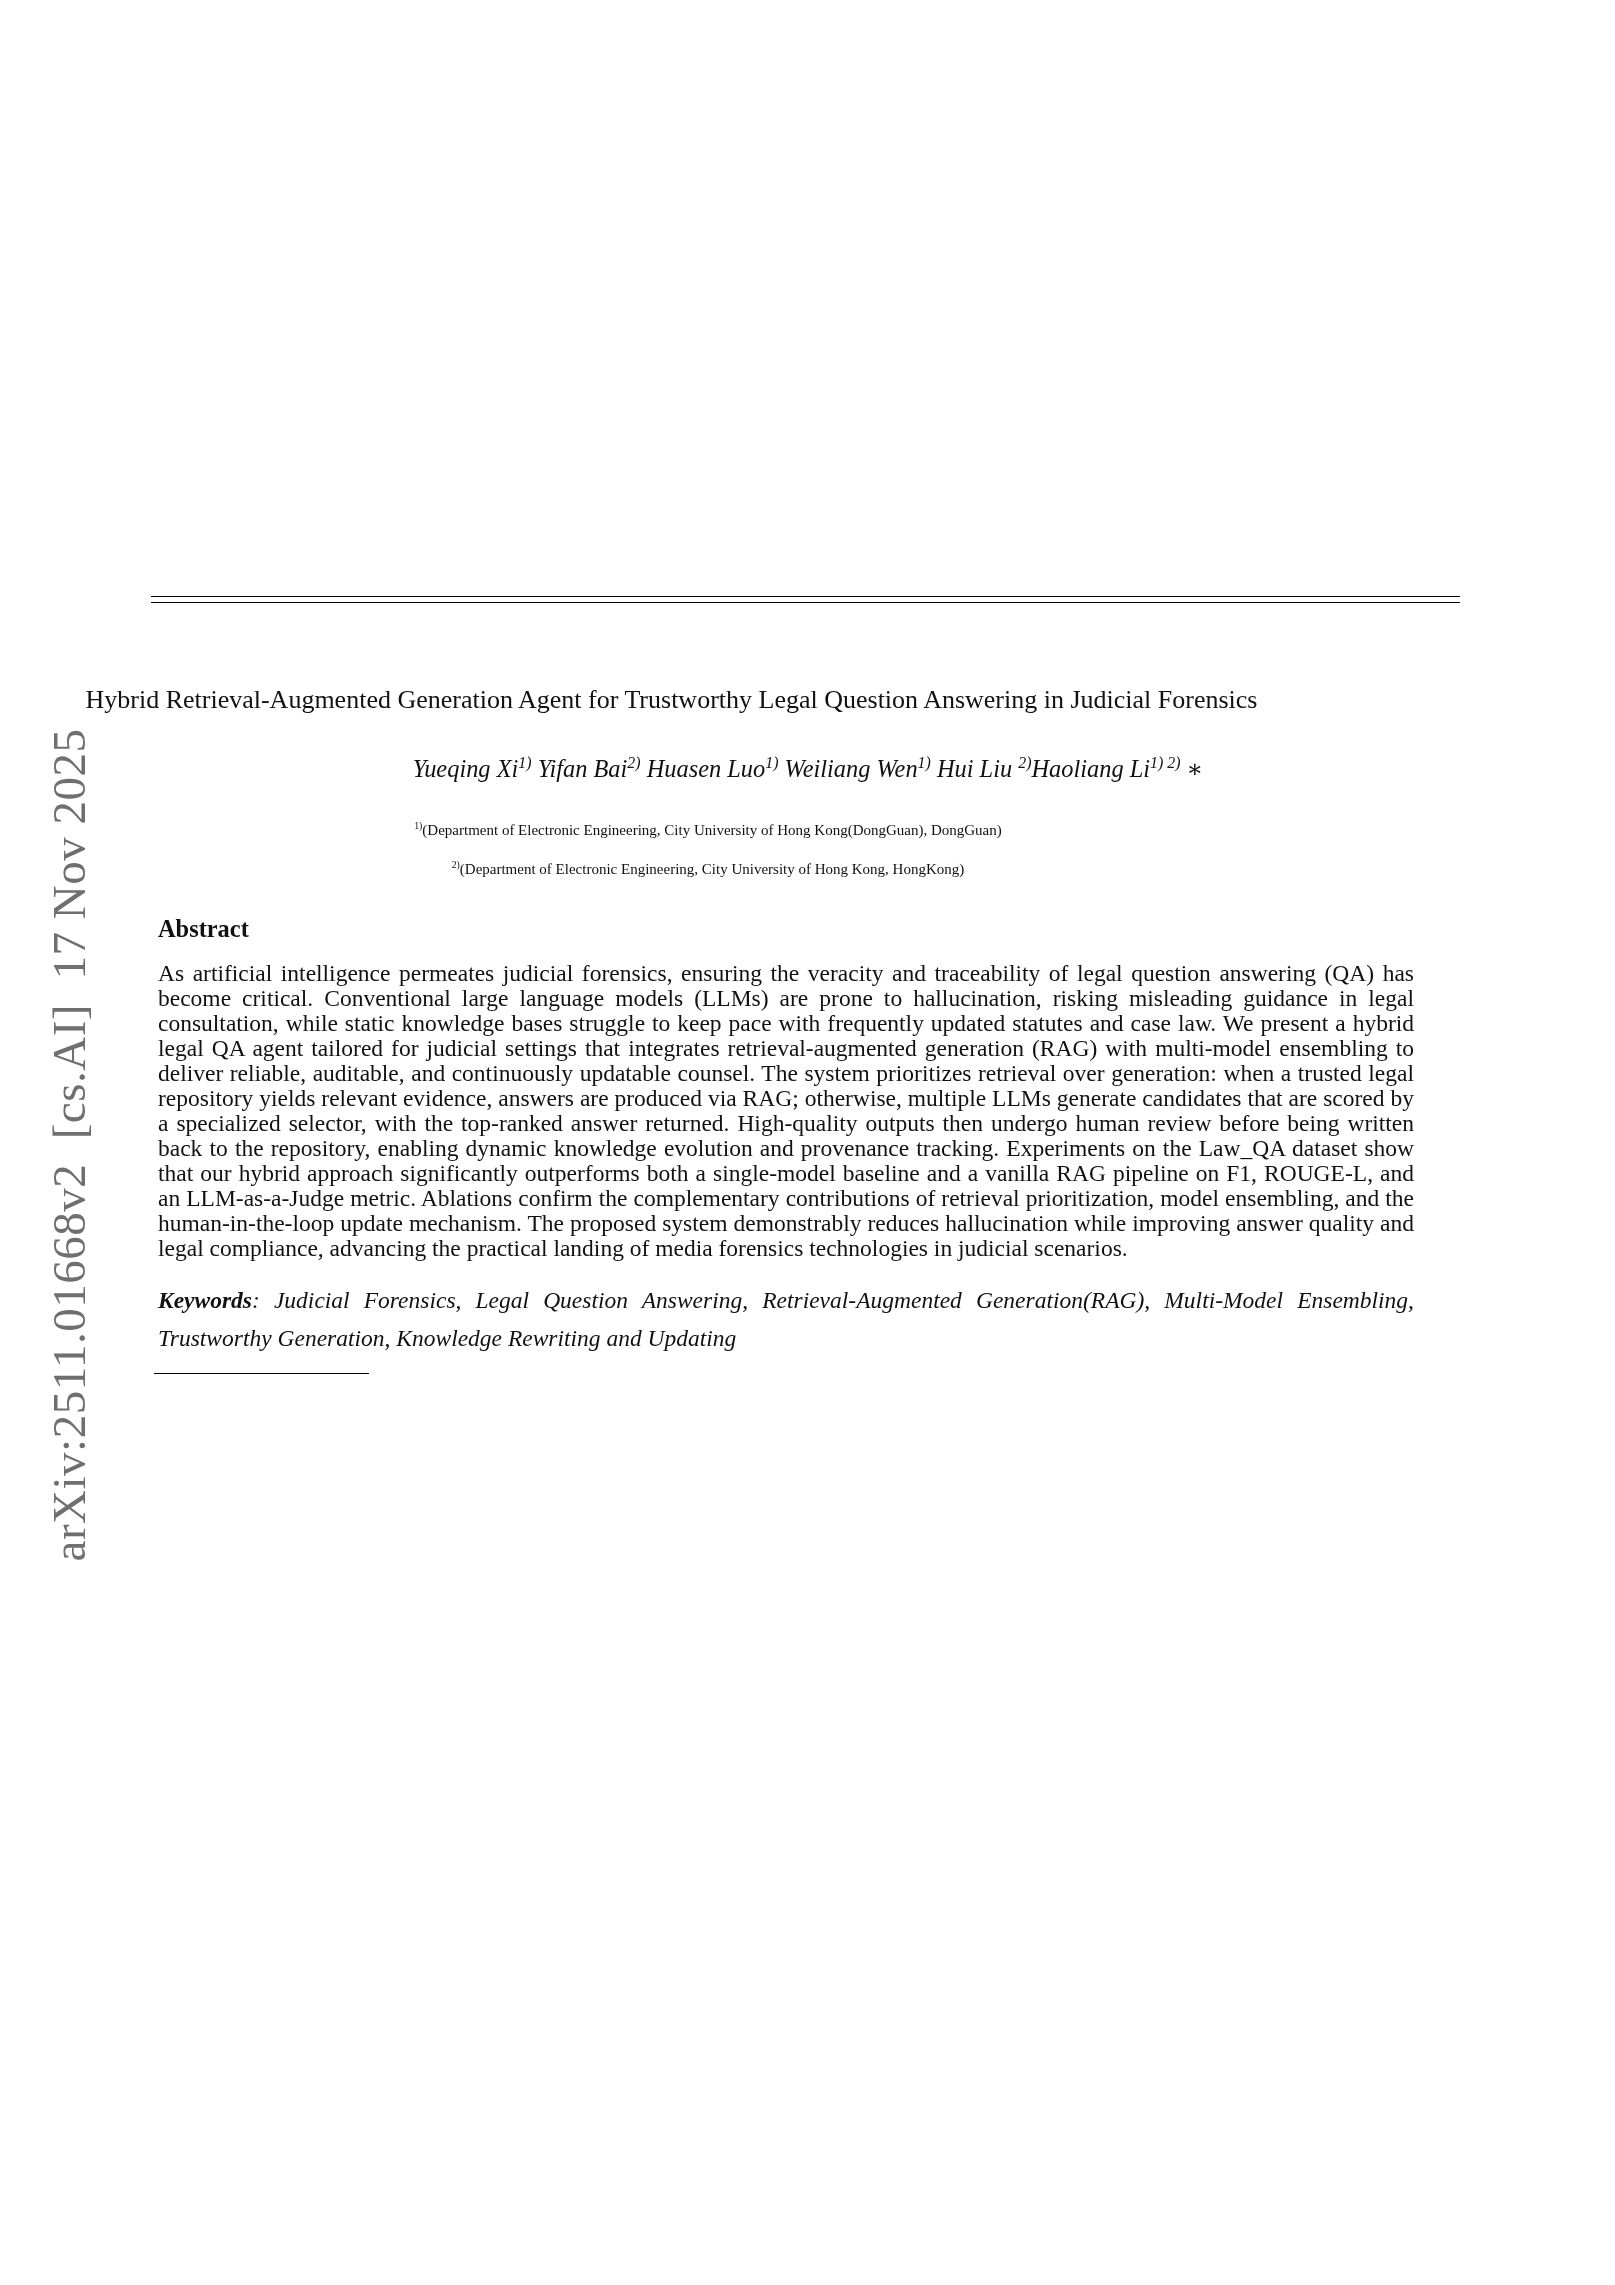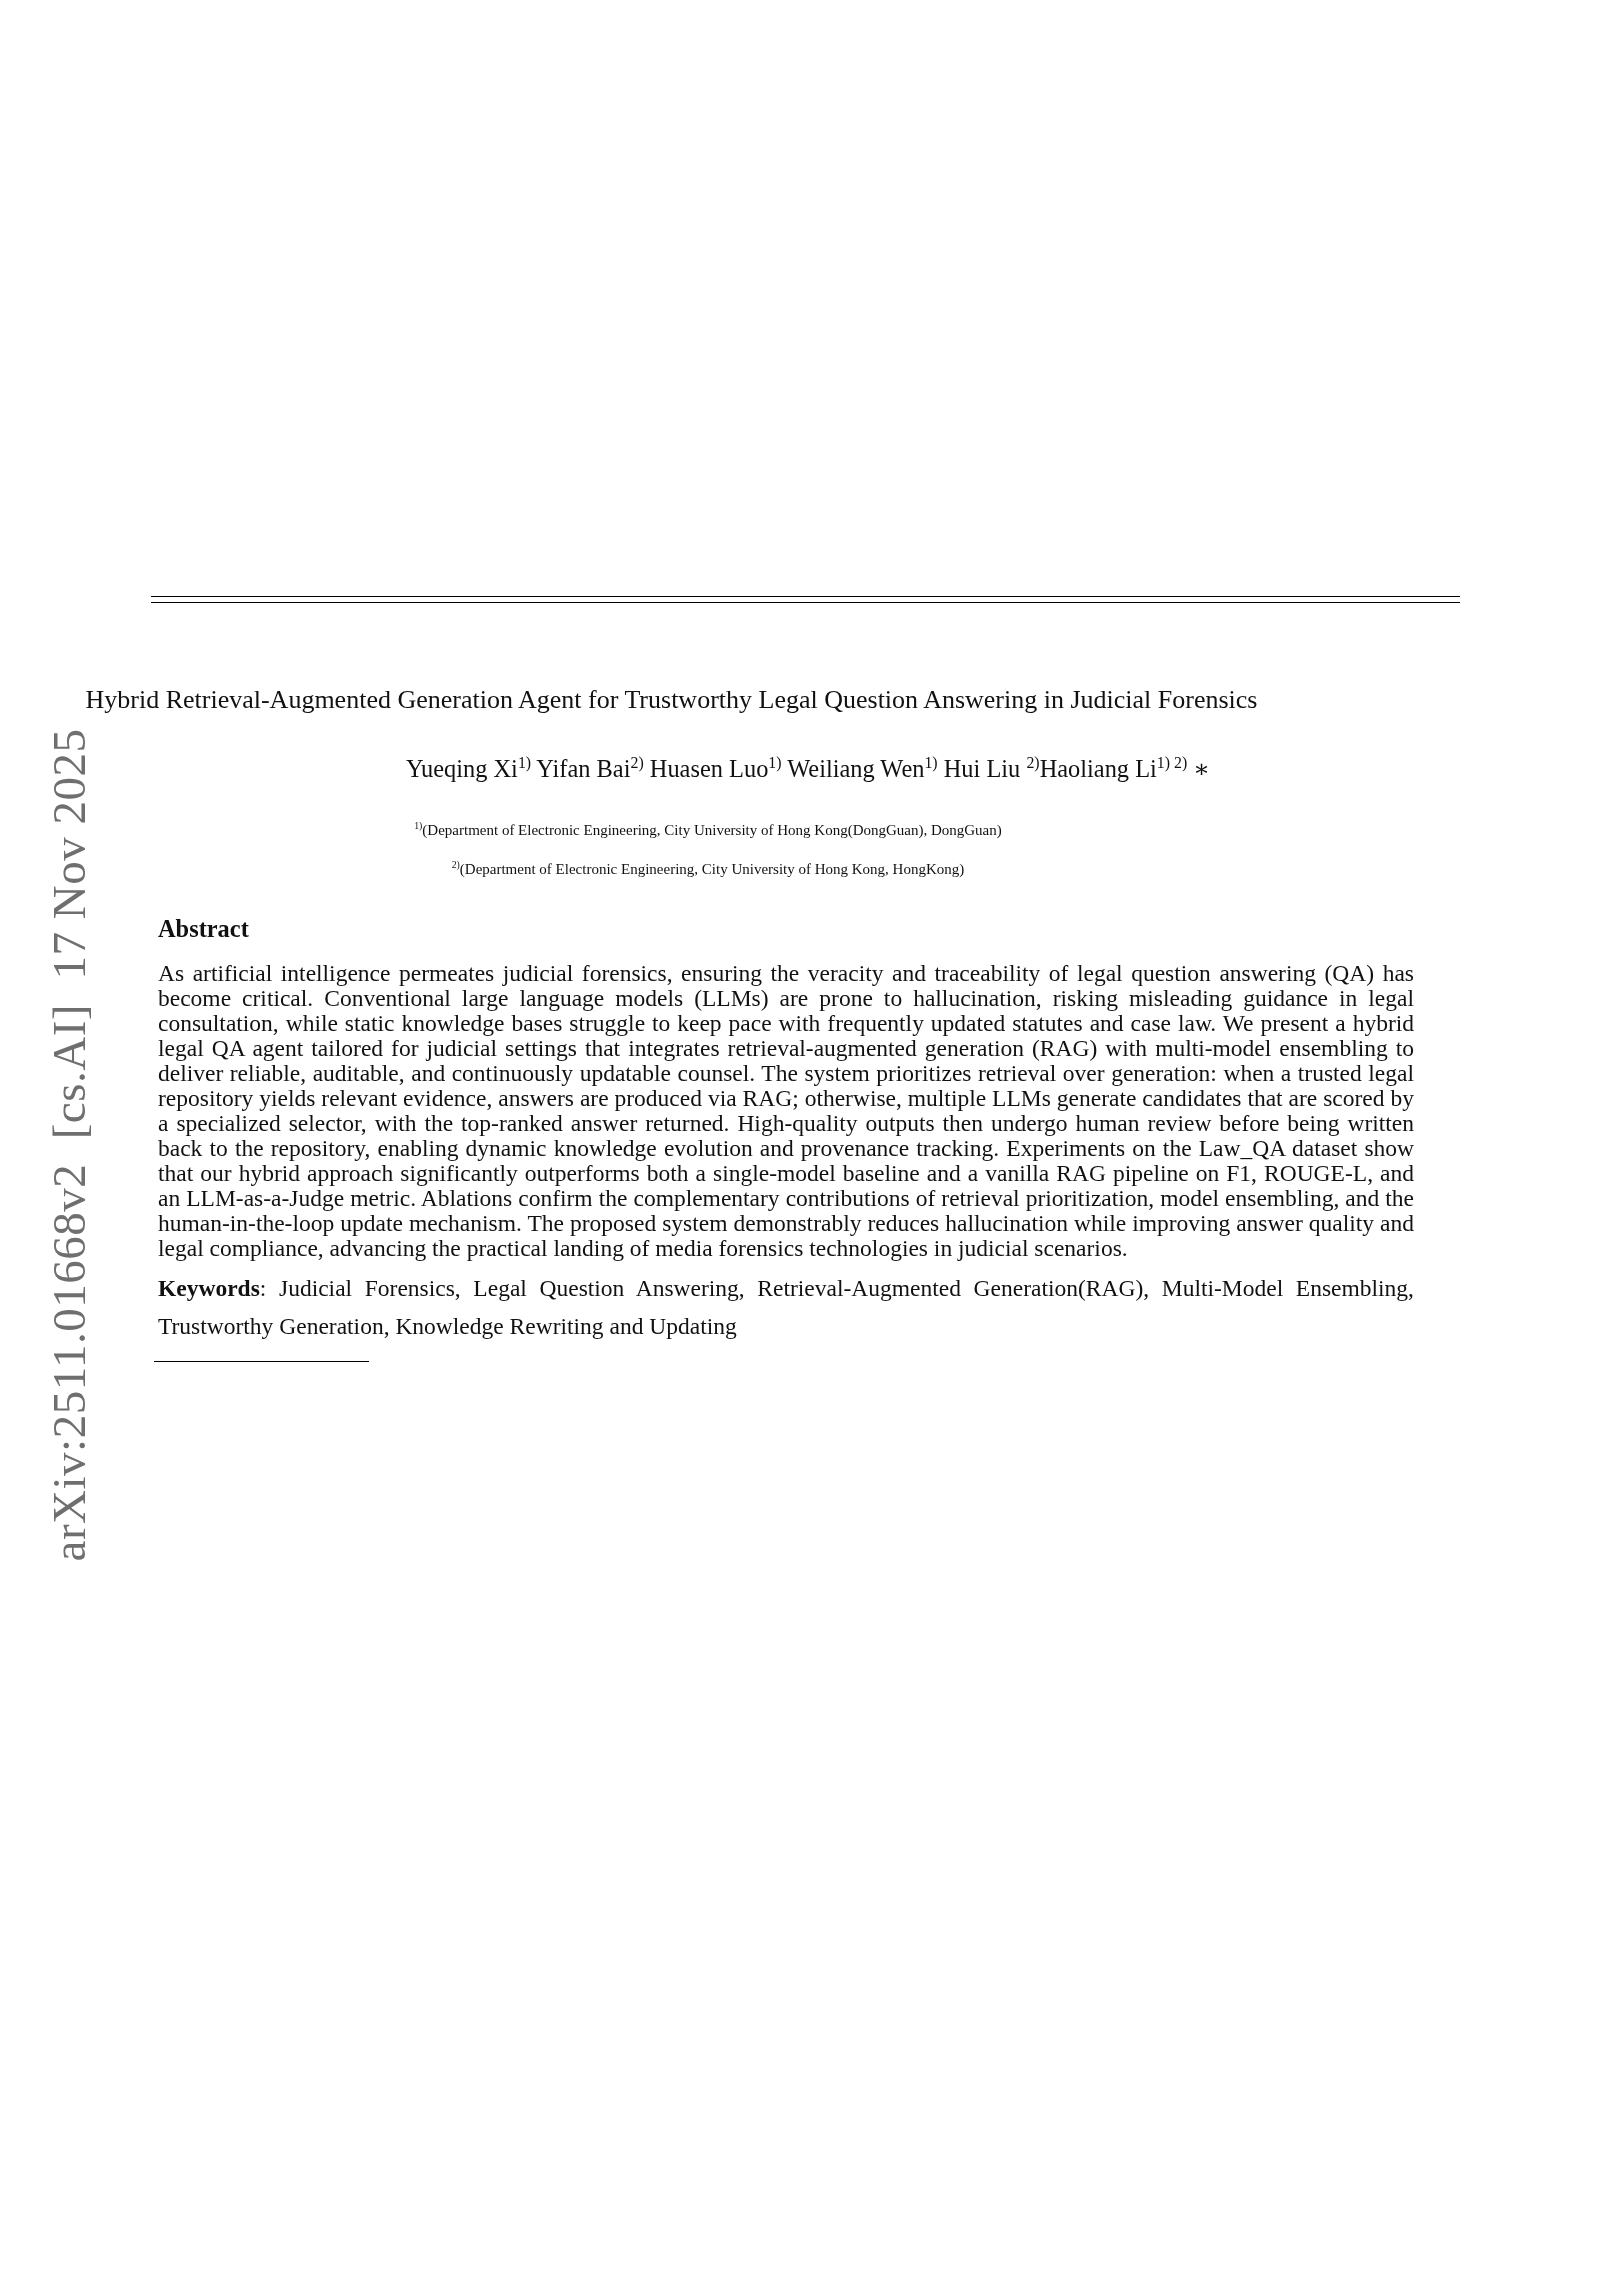--- a/index.html
+++ b/index.html
@@ -56,20 +56,21 @@
   }
 
   .authors {
     position: absolute;
     left: 0;
     top: 754px;
     width: 1616px;
     text-align: center;
     font-size: 24.4px;
     white-space: nowrap;
+    font-style: italic;
   }
   sup {
     font-size: 0.65em;
     vertical-align: super;
     line-height: 0;
   }
   .author-note { font-size: 1em; }
 
   .affiliations {
     position: absolute;
@@ -93,23 +94,24 @@
     font-size: 24.4px;
     font-weight: bold;
     margin-bottom: 16px;
     line-height: 33px;
   }
   .abstract-text {
     text-align: justify;
     line-height: 25px;
   }
   .keywords {
-    margin-top: 8px;
+    margin-top: 20px;
     text-align: justify;
     line-height: 38px;
+    font-style: italic;
   }
   .kw-label { font-weight: bold; }
   .footnote-rule {
     margin-top: 16.3px;
     margin-left: -3.6px;
     width: 215px;
     border-top: 1.8px solid #000;
   }
 </style>
 </head>

